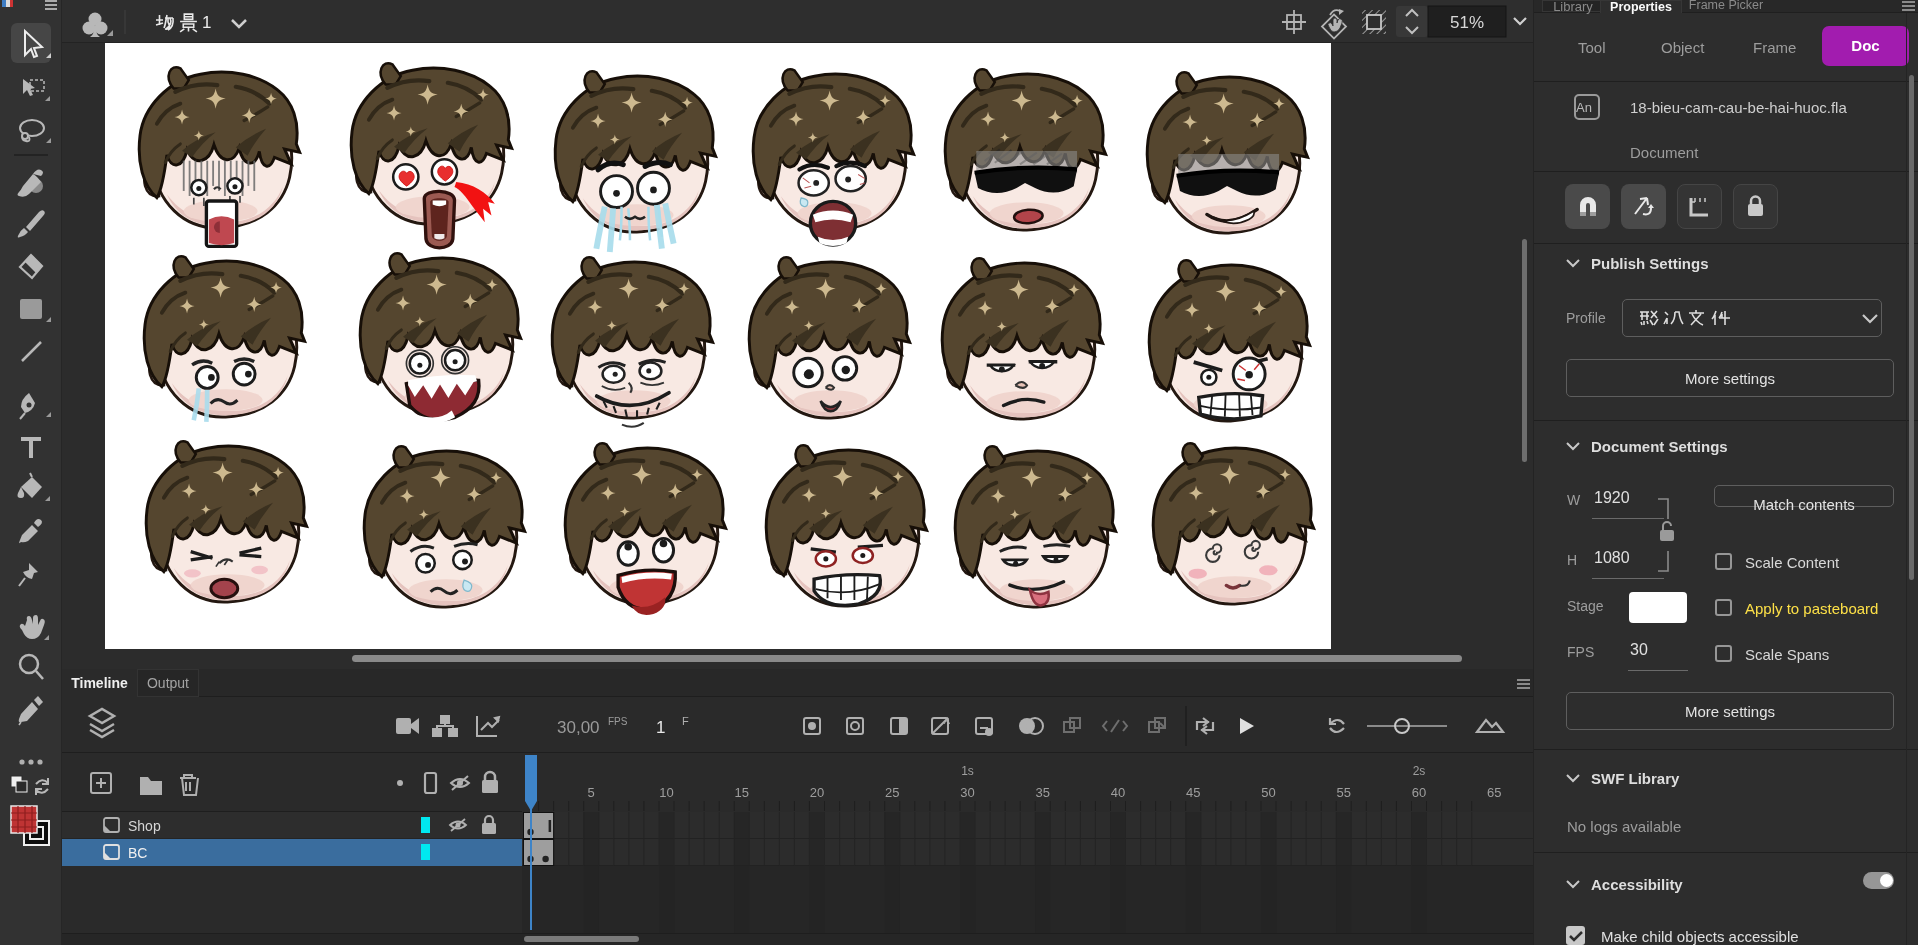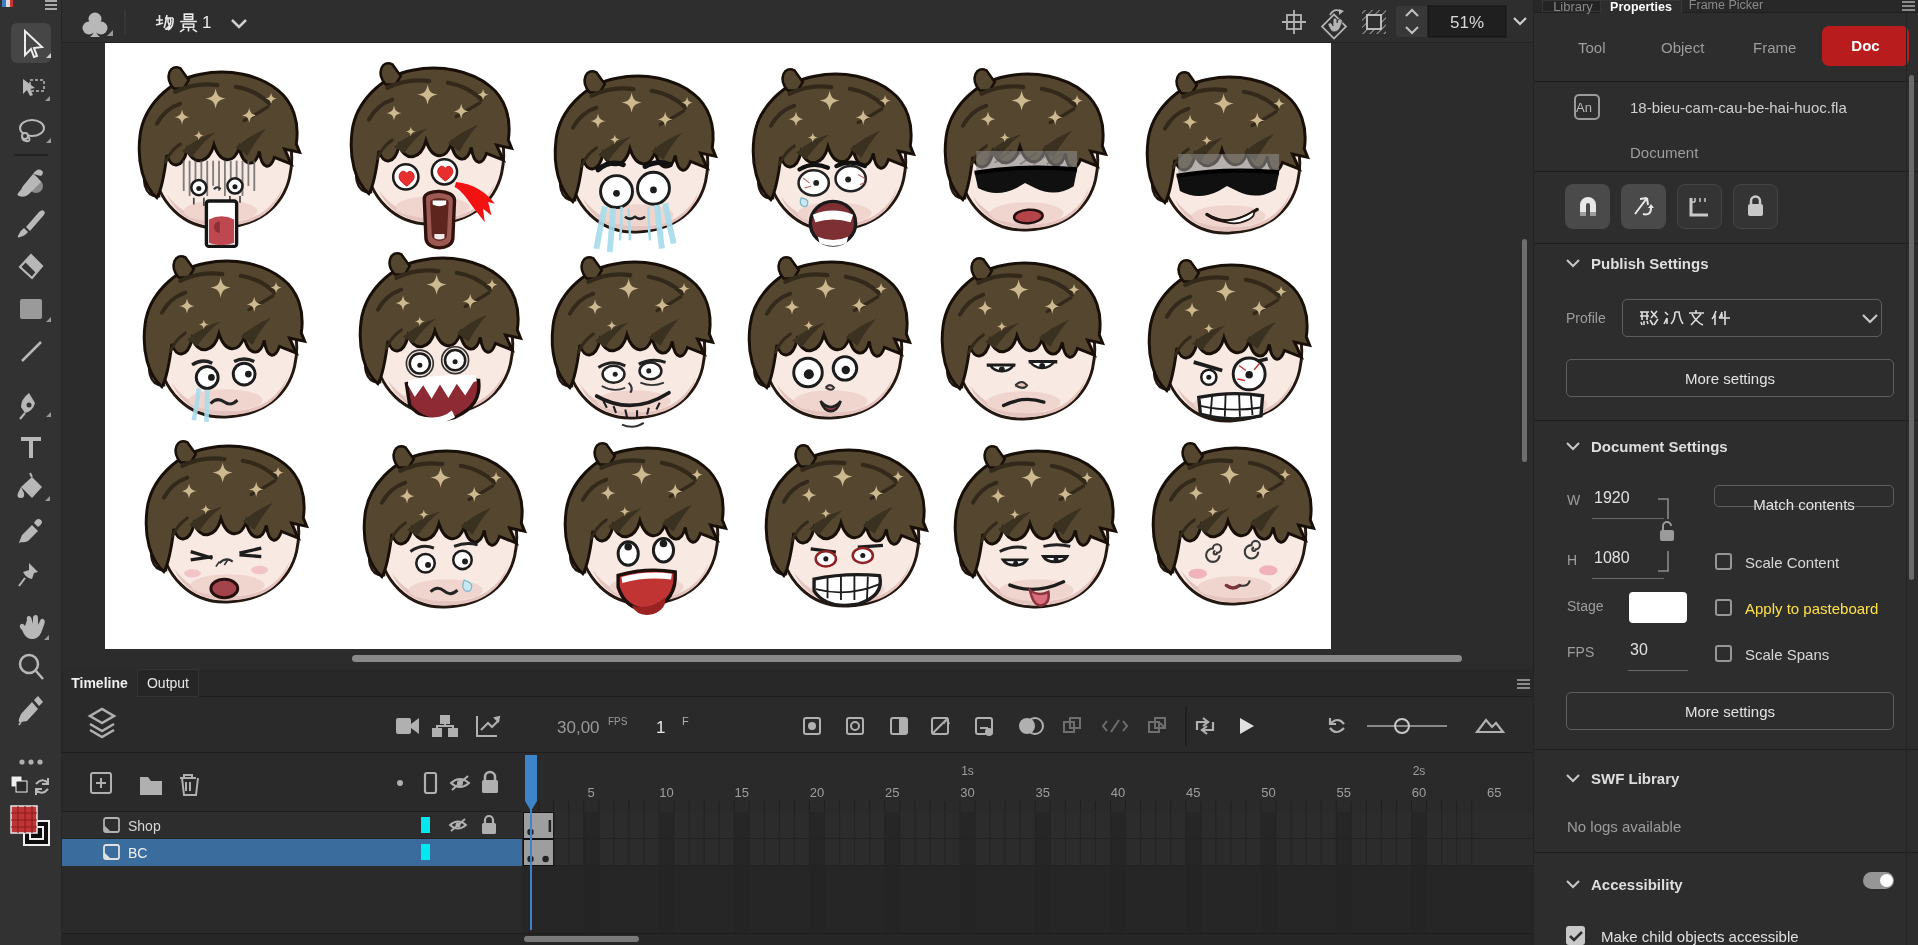--- a/index.html
+++ b/index.html
@@ -437,21 +437,21 @@
             <path d="M108,156 q10,2 12,-6" fill="none" stroke="#333" stroke-width="2.5"></path>
           </g>
         </g>
       </svg></div>
 <div class="abs" style="left:290px;top:612px;width:1110px;height:7px;border-radius:4px;background:#8a8a8a"></div>
 <div class="abs" style="left:1460px;top:196px;width:5px;height:223px;border-radius:3px;background:#6e6e6e"></div>
 </div>
 <div id="timeline">
 <div class="abs" style="left:0;top:0;width:1471px;height:28px;background:#282828;border-bottom:1px solid #1e1e1e"></div>
 <div class="abs" style="left:0;top:0;width:75px;height:28px;background:#2a2a2a;color:#f0f0f0;font-weight:bold;font-size:14px;line-height:28px;text-align:center">Timeline</div>
-<div class="abs" style="left:75px;top:0;width:62px;height:28px;background:#262626;border:1px solid #333;color:#e5e5e5;font-size:14px;line-height:27px;text-align:center">Output</div>
+<div class="abs" style="left:75px;top:0;width:62px;height:28px;background:#262626;border:1px solid #333;color:#a3a3a3;font-size:14px;line-height:27px;text-align:center">Output</div>
 <svg class="abs" style="left:1455px;top:9px" width="14" height="12">
       <g stroke="#aaa" stroke-width="1.6">
         <path d="M0,2 h13 M0,6 h13 M0,10 h13"></path>
       </g>
     </svg>
 <div class="abs" style="left:0;top:28px;width:1471px;height:56px;border-bottom:1px solid #1e1e1e"></div>
 <svg class="abs" style="left:0;top:28px" width="1471" height="56">
 <g fill="none" stroke="#b0b0b0" stroke-width="2.5">
         <path d="M40,26 l-12,-7 l12,-7 l12,7 Z M28,27 l12,7 l12,-7 M28,33 l12,7 l12,-7"></path>
       </g>
@@ -767,21 +767,21 @@
 <div class="abs" style="left:66px;top:0;width:82px;height:13px;background:#2d2d2d;border:1px solid #363636;border-bottom:none;color:#fafafa;font-weight:bold;font-size:12.5px;text-align:center;line-height:12px">Properties</div>
 <div class="abs" style="left:152px;top:0;width:80px;height:12px;color:#8a8a8a;font-size:12.5px;text-align:center;line-height:11px">Frame Picker</div>
 <svg class="abs" style="left:368px;top:1px" width="13" height="11">
       <g stroke="#aaa" stroke-width="1.5">
         <path d="M0,1 h13 M0,5 h13 M0,9 h13"></path>
       </g>
     </svg>
 <div class="abs glabel" style="left:44px;top:39px;font-size:15px">Tool</div>
 <div class="abs glabel" style="left:127px;top:39px;font-size:15px">Object</div>
 <div class="abs glabel" style="left:219px;top:39px;font-size:15px">Frame</div>
-<div class="abs" style="left:288px;top:26px;width:87px;height:40px;background:#b91c1c;border-radius:7px;color:#fff;font-size:15px;font-weight:bold;text-align:center;line-height:40px">Doc</div>
+<div class="abs" style="left:288px;top:26px;width:87px;height:40px;background:#a21caf;border-radius:7px;color:#fff;font-size:15px;font-weight:bold;text-align:center;line-height:40px">Doc</div>
 <div class="abs" style="left:0;top:81px;width:385px;height:1px;background:#1f1f1f"></div>
 <div class="abs" style="left:40px;top:94px;width:26px;height:26px;border:2px solid #9a9a9a;border-radius:5px;color:#b8b8b8;font-size:13px;text-align:left;line-height:24px">An</div>
 <div class="abs" style="left:96px;top:99px;color:#cfcfcf;font-size:15px">18-bieu-cam-cau-be-hai-huoc.fla</div>
 <div class="abs glabel" style="left:96px;top:144px;font-size:15px">Document</div>
 <div class="abs" style="left:0;top:171px;width:385px;height:1px;background:#1f1f1f"></div>
 <div class="abs" style="left:31px;top:184px;width:45px;height:45px;background:#4a4a4a;border-radius:8px"></div>
     <svg class="abs" style="left:31px;top:184px" width="45" height="45">
       <path d="M15,28 v-7 a8,8 0 0 1 16,0 v7 h-6 v-7 a2,2 0 0 0 -4,0 v7 Z" fill="#e8e8e8"></path>
       <rect x="15" y="28" width="6" height="4" fill="#9c9c9c"></rect>
       <rect x="25" y="28" width="6" height="4" fill="#9c9c9c"></rect>

